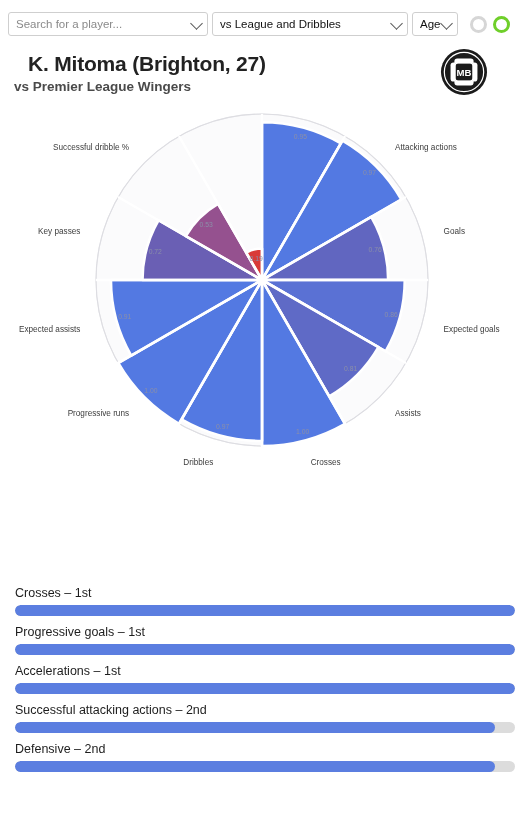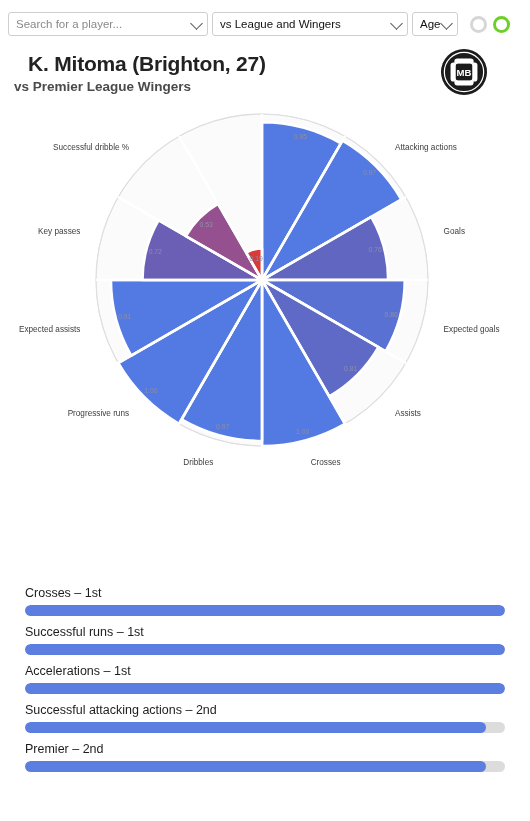--- a/index.html
+++ b/index.html
@@ -89,21 +89,21 @@
   }
   .value-label{
     font-size:6.8px;fill:#8b8fa8;
     font-family:"Liberation Sans", sans-serif;
   }
 
   
   #rank-list{
     position:absolute;
     left:0;right:0;top:586px;
-    padding:0 25px;
+    padding:0 15px;
     box-sizing:border-box;
   }
   .rank-item{margin-bottom:9px;}
   .rank-label{
     font-size:12.5px;color:#1d1d1d;
     margin-bottom:4px;line-height:1.2;
   }
   .rank-track{
     position:relative;
     height:11px;
@@ -121,21 +121,21 @@
 <body>
 
 <div id="toolbar">
 
   <div class="ctl" id="search-ctl">
     <span class="ph">Search for a player...</span>
     <span class="chev"></span>
   </div>
 
   <div class="ctl" id="scope-ctl">
-    <span>vs League and Wingers</span>
+    <span>vs League and Dribbles</span>
     <span class="chev"></span>
   </div>
 
   <div class="ctl" id="age-ctl">
     <span>Age</span>
     <span class="chev"></span>
   </div>
 
   <div class="dot-group">
     <span class="ring" style="border-color: rgb(214, 214, 214);"></span>
@@ -245,36 +245,36 @@
 </div>
 
 <div id="rank-list">
     <div class="rank-item">
       <div class="rank-label">Crosses – 1st</div>
       <div class="rank-track" style="background: rgb(220, 220, 220);">
         <div class="rank-fill" style="width: 100%; background: rgb(91, 126, 224);"></div>
       </div>
     </div>
     <div class="rank-item">
-      <div class="rank-label">Successful runs – 1st</div>
+      <div class="rank-label">Progressive goals – 1st</div>
       <div class="rank-track" style="background: rgb(220, 220, 220);">
         <div class="rank-fill" style="width: 100%; background: rgb(91, 126, 224);"></div>
       </div>
     </div>
     <div class="rank-item">
       <div class="rank-label">Accelerations – 1st</div>
       <div class="rank-track" style="background: rgb(220, 220, 220);">
         <div class="rank-fill" style="width: 100%; background: rgb(91, 126, 224);"></div>
       </div>
     </div>
     <div class="rank-item">
       <div class="rank-label">Successful attacking actions – 2nd</div>
       <div class="rank-track" style="background: rgb(220, 220, 220);">
         <div class="rank-fill" style="width: 96%; background: rgb(91, 126, 224);"></div>
       </div>
     </div>
     <div class="rank-item">
-      <div class="rank-label">Premier – 2nd</div>
+      <div class="rank-label">Defensive – 2nd</div>
       <div class="rank-track" style="background: rgb(220, 220, 220);">
         <div class="rank-fill" style="width: 96%; background: rgb(91, 126, 224);"></div>
       </div>
     </div>
   </div>
 
 </body></html>

